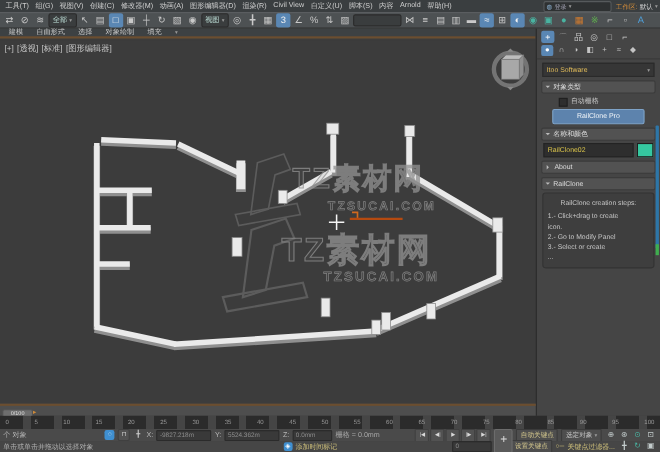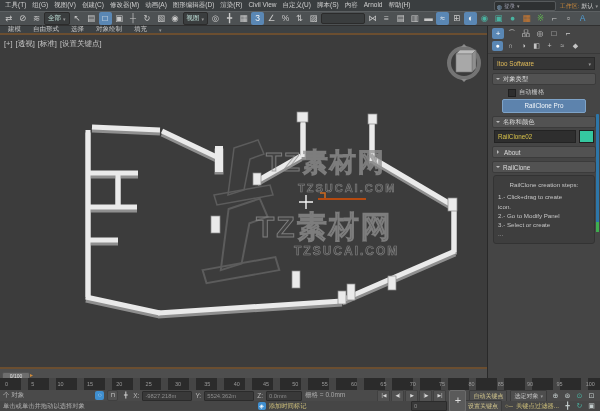--- a/index.html
+++ b/index.html
@@ -180,21 +180,21 @@
     <span class="ribbon-tab">对象绘制</span>
     <span class="ribbon-tab">填充</span>
     <span class="caret">▾</span>
   </div>
 
 <div id="viewport" class="abs">
   <div id="vp-label">
     <span>[+]</span>
     <span>[透视]</span>
     <span>[标准]</span>
-    <span>[设置关键点]</span>
+    <span>[图形编辑器]</span>
   </div>
 
   <div class="wm" style="left:266px;top:108px;font-size:26px">TZ素材网</div>
   <div class="wm wm-domain" style="left:298px;top:145px;font-size:11px">TZSUCAI.COM</div>
   <div class="wm" style="left:256px;top:170px;font-size:30px">TZ素材网</div>
   <div class="wm wm-domain" style="left:294px;top:207px;font-size:12px">TZSUCAI.COM</div>
 
   <svg id="scene-svg" width="487" height="330" viewBox="0 37 487 330">
 
     <g stroke="#7c7c7c" fill="none" stroke-width="1.5" opacity="0.5">

